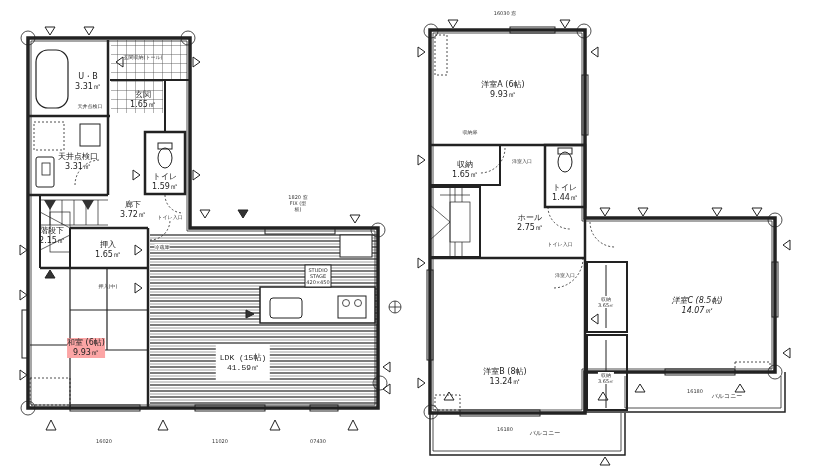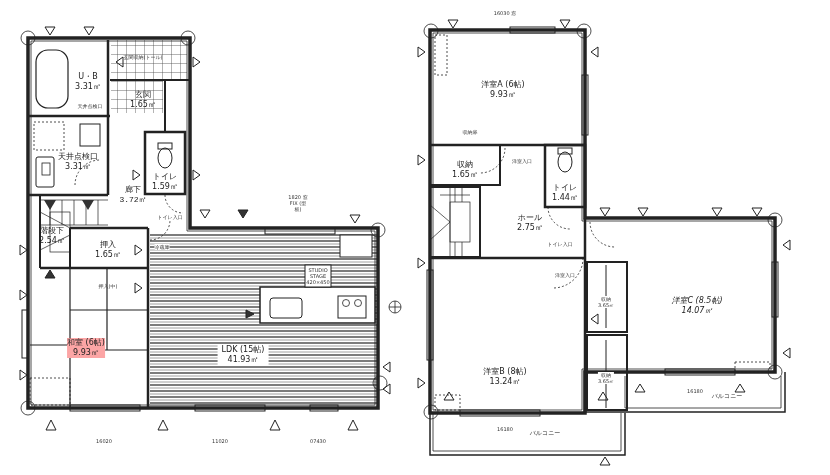--- a/index.html
+++ b/index.html
@@ -231,39 +231,39 @@
   <span class="area">1.65㎡</span>
 </div>
 <div class="lbl" style="left:78px;top:152px;">
   <span>天井点検口</span>
   <span class="area">3.31㎡</span>
 </div>
 <div class="lbl" style="left:165px;top:172px;">
   <span>トイレ</span>
   <span class="area">1.59㎡</span>
 </div>
-<div class="lbl" style="left:133px;top:185px;font-family:Liberation Mono, monospace;">
+<div class="lbl" style="left:133px;top:200px;">
   <span>廊下</span>
   <span class="area">3.72㎡</span>
 </div>
 <div class="lbl" style="left:52px;top:226px;">
   <span>階段下</span>
-  <span class="area">2.54㎡</span>
+  <span class="area">2.15㎡</span>
 </div>
 <div class="lbl" style="left:108px;top:240px;">
   <span>押入</span>
   <span class="area">1.65㎡</span>
 </div>
 <div class="lbl" style="left:86px;top:338px;background:#fca5a5;">
   <span>和室 (6帖)</span>
   <span class="area">9.93㎡</span>
 </div>
-<div class="lbl" style="left:243px;top:345px;background:#fff;padding:0 4px;">
+<div class="lbl" style="left:243px;top:345px;background:#fff;padding:8px 4px;font-family:Liberation Mono, monospace;">
   <span>LDK (15帖)</span>
-  <span class="area">41.93㎡</span>
+  <span class="area">41.59㎡</span>
 </div>
 
 <div class="lbl small" style="left:143px;top:54px;">玄関収納(トール)</div>
 <div class="lbl small" style="left:90px;top:103px;">天井点検口</div>
 <div class="lbl small" style="left:108px;top:283px;">押入(中)</div>
 <div class="lbl small" style="left:162px;top:244px;background:#fff;">冷蔵庫</div>
 <div class="lbl small" style="left:170px;top:214px;">トイレ入口</div>
 <div class="lbl small" style="left:318px;top:267px;width:24px;white-space:normal;">STUDIO STAGE 420×450</div>
 <div class="lbl small" style="left:298px;top:194px;width:20px;white-space:normal;">1820 窓 FIX (型板)</div>
 <div class="lbl small" style="left:220px;top:438px;">11020</div>

